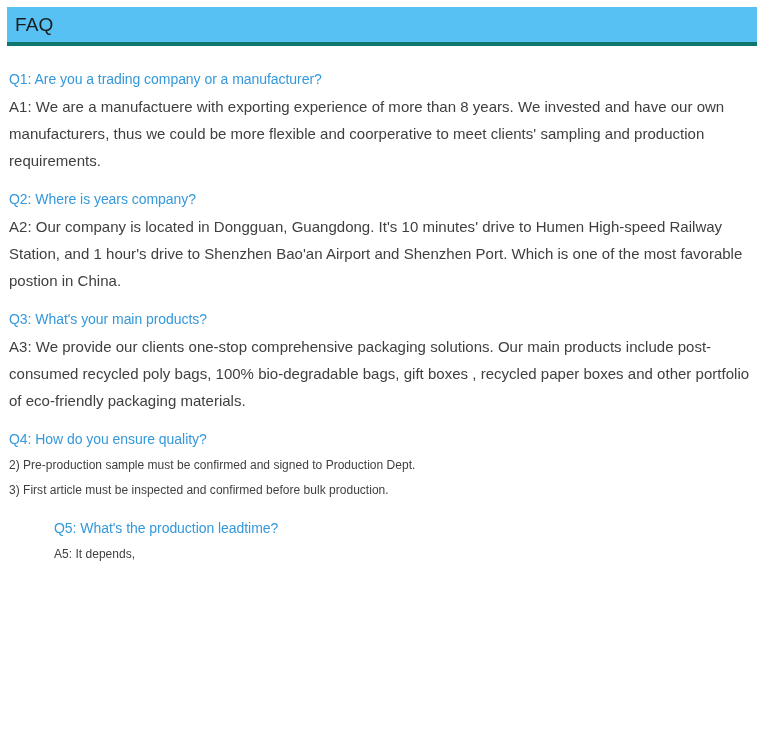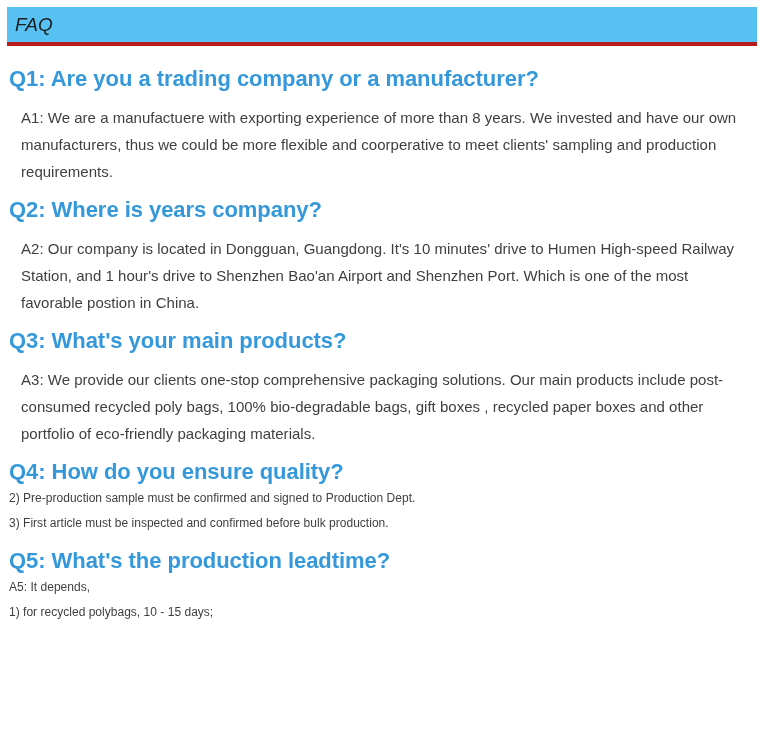--- a/index.html
+++ b/index.html
@@ -25,26 +25,25 @@
   }
 
   
   .faq-header {
     position: absolute;
     left: 7px;
     top: 7px;
     width: 750px;
     height: 39px;
     background: #56c1f2;
-    border-bottom: 4px solid #b91c1c;
+    border-bottom: 4px solid #0f766e;
     box-sizing: border-box;
     display: flex;
     align-items: center;
     padding-left: 8px;
-    font-style: italic;
   }
   .faq-header-title {
     font-size: 19px;
     line-height: 19px;
     color: #1c1c1c;
     font-weight: 400;
     letter-spacing: 0.1px;
   }
 
   
@@ -53,36 +52,37 @@
     left: 9px;
     top: 66px;
     width: 745px;
   }
 
   .faq-item {
     margin-bottom: 12px;
   }
   .faq-item:last-child {
     margin-bottom: 0;
+    margin-left: 45px;
   }
 
   .faq-question {
-    font-size: 22px;
-    font-weight: bold;
+    font-size: 14px;
+    font-weight: normal;
     color: #3498db;
     line-height: 26px;
     margin: 0 0 1px 0;
     letter-spacing: -0.05px;
   }
 
   .faq-answer {
     font-size: 15px;
     color: #3f3f3f;
     line-height: 27px;
-    margin: 12px;
+    margin: 0;
     letter-spacing: 0.02px;
   }
 
   .faq-answer-line {
     font-size: 12px;
     color: #3f3f3f;
     line-height: 25px;
     margin: 0;
     letter-spacing: 0.02px;
     white-space: nowrap;
@@ -121,17 +121,16 @@
 
     <div class="faq-item">
       <div class="faq-question">Q4: How do you ensure quality?</div>
       <div class="faq-answer-line">2) Pre-production sample must be confirmed and signed to Production Dept.</div>
       <div class="faq-answer-line">3) First article must be inspected and confirmed before bulk production.</div>
     </div>
 
     <div class="faq-item">
       <div class="faq-question">Q5: What's the production leadtime?</div>
       <div class="faq-answer-line">A5: It depends,</div>
-      <div class="faq-answer-line">1) for recycled polybags, 10 - 15 days;</div>
     </div>
 
   </div>
 </div>
 
 </body></html>

